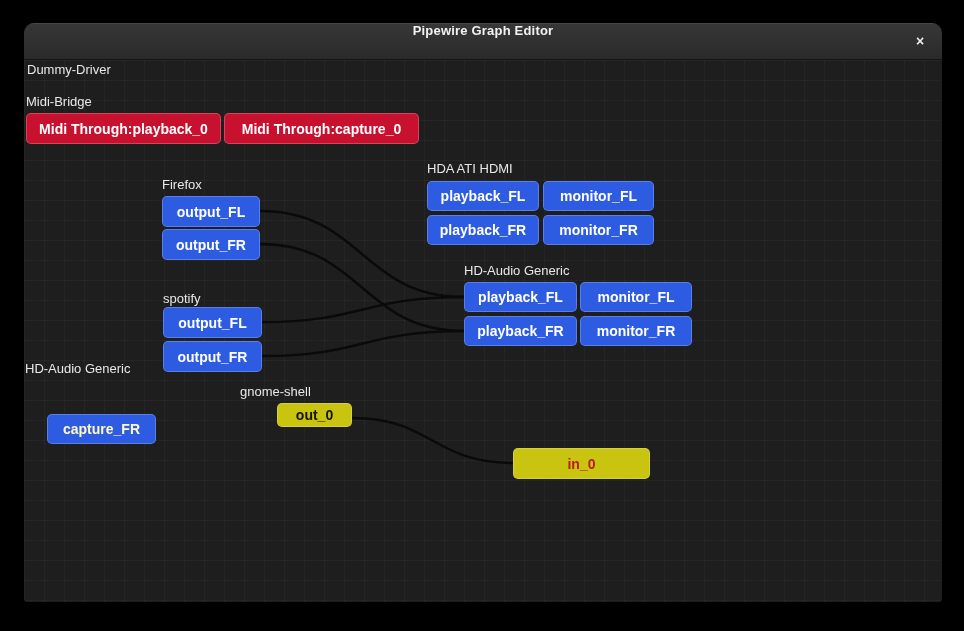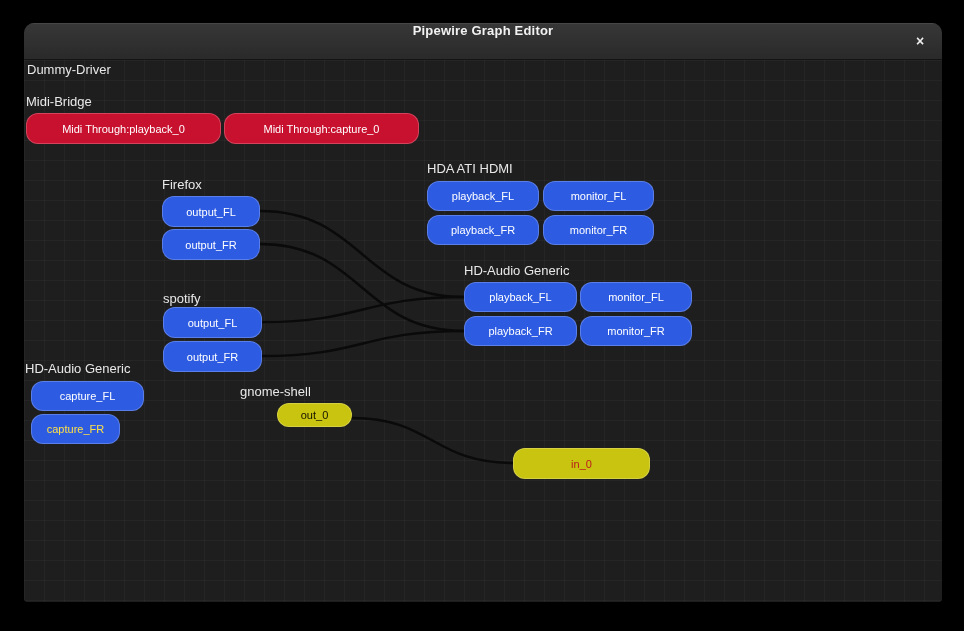--- a/index.html
+++ b/index.html
@@ -35,24 +35,24 @@
     background-size:20px 20px;
   }
   .links{position:absolute;left:0;top:0;width:918px;height:542px;}
   .links path{fill:none;stroke-width:2.4;stroke-linecap:round;}
   .node-label{
     position:absolute;color:#e8e8e8;font-size:13px;line-height:15px;
     white-space:nowrap;cursor:default;
   }
   .node-label.center{}
   .port{
-    position:absolute;border-radius:12px;box-sizing:border-box;
+    position:absolute;border-radius:5px;box-sizing:border-box;
     display:flex;align-items:center;justify-content:center;
-    font-size:11px;border:1px solid rgba(255,255,255,.22);
-    cursor:pointer;white-space:nowrap;
+    font-size:14px;border:1px solid rgba(255,255,255,.22);
+    cursor:pointer;white-space:nowrap;font-weight:bold;
   }
 </style>
 </head>
 <body>
 
 <div class="window">
   <div class="titlebar">
     <div class="title">Pipewire Graph Editor</div>
     <button class="close-btn">×</button>
   </div>
@@ -78,19 +78,18 @@
       <div class="port" style="left: 519px; top: 155px; width: 111px; height: 30px; background: rgb(45, 91, 226); color: rgb(255, 255, 255);">monitor_FR</div>
       <div class="node-label center" style="left: 440px; top: 203px; width: 228px;">HD-Audio Generic</div>
       <div class="port" style="left: 440px; top: 222px; width: 113px; height: 30px; background: rgb(45, 91, 226); color: rgb(255, 255, 255);">playback_FL</div>
       <div class="port" style="left: 556px; top: 222px; width: 112px; height: 30px; background: rgb(45, 91, 226); color: rgb(255, 255, 255);">monitor_FL</div>
       <div class="port" style="left: 440px; top: 256px; width: 113px; height: 30px; background: rgb(45, 91, 226); color: rgb(255, 255, 255);">playback_FR</div>
       <div class="port" style="left: 556px; top: 256px; width: 112px; height: 30px; background: rgb(45, 91, 226); color: rgb(255, 255, 255);">monitor_FR</div>
       <div class="node-label center" style="left: 139px; top: 231px; width: 99px;">spotify</div>
       <div class="port" style="left: 139px; top: 247px; width: 99px; height: 31px; background: rgb(45, 91, 226); color: rgb(255, 255, 255);">output_FL</div>
       <div class="port" style="left: 139px; top: 281px; width: 99px; height: 31px; background: rgb(45, 91, 226); color: rgb(255, 255, 255);">output_FR</div>
       <div class="node-label" style="left: 1px; top: 301px; width: 200px;">HD-Audio Generic</div>
-      <div class="port" style="left: 7px; top: 321px; width: 113px; height: 30px; background: rgb(45, 91, 226); color: rgb(255, 255, 255);">capture_FL</div>
-      <div class="port" style="left: 7px; top: 354px; width: 89px; height: 30px; background: rgb(45, 91, 226); color: #fde047;">capture_FR</div>
+      <div class="port" style="left: 23px; top: 354px; width: 109px; height: 30px; background: rgb(45, 91, 226); color: #fef9c3;">capture_FR</div>
       <div class="node-label center" style="left: 216px; top: 324px; width: 150px;">gnome-shell</div>
       <div class="port" style="left: 253px; top: 343px; width: 75px; height: 24px; background: rgb(201, 196, 15); color: rgb(20, 20, 0);">out_0</div>
       <div class="port" style="left: 489px; top: 388px; width: 137px; height: 31px; background: rgb(201, 196, 15); color: #b91c1c;">in_0</div>
     </div>
 </div>
 
 </body></html>

